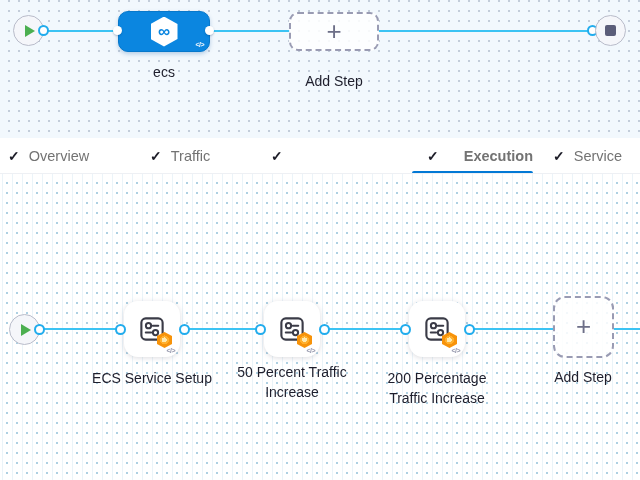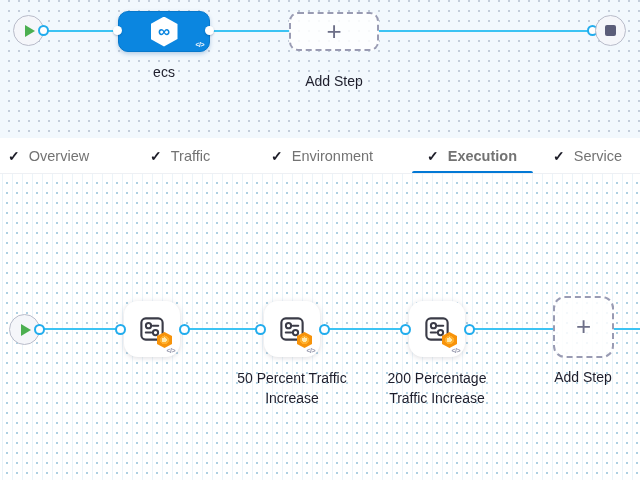--- a/index.html
+++ b/index.html
@@ -87,21 +87,21 @@
   .tabbar {
     position:absolute; left:0; top:138px; width:640px; height:36px;
     background:#ffffff; border-bottom:1px solid #eef0f4; overflow:hidden;
   }
   .tab {
     position:absolute; top:0; height:36px; display:flex; align-items:center;
     gap:9px; cursor:pointer; white-space:nowrap;
   }
   .tab .check { font-size:14px; font-weight:700; color:#1d1d28; }
   .tab .tab-label { font-size:14.5px; color:#737373; }
-  .tab.active .tab-label { font-weight:700; }
+  .tab.active .tab-label { font-weight:700;margin-left:16px; }
   .tab-underline {
     position:absolute; left:412px; top:33px; width:121px; height:3px;
     background:#0278d5; border-radius:2px 2px 0 0;
   }
 
   
   .step-node {
     position:absolute; width:56px; height:56px; top:127px;
     background:#fff; border-radius:14px;
     box-shadow:0 1px 5px rgba(96,97,112,.22);
@@ -153,21 +153,20 @@
     <div class="tab" style="left:8px;">
       <span class="check">✓</span>
       <span class="tab-label">Overview</span>
     </div>
     <div class="tab" style="left:150px;">
       <span class="check">✓</span>
       <span class="tab-label">Traffic</span>
     </div>
     <div class="tab" style="left:271px;">
       <span class="check">✓</span>
-      <span class="tab-label">Environment</span>
     </div>
     <div class="tab active" style="left:427px;">
       <span class="check">✓</span>
       <span class="tab-label">Execution</span>
     </div>
     <div class="tab" style="left:553px;">
       <span class="check">✓</span>
       <span class="tab-label">Service</span>
     </div>
     <div class="tab-underline"></div>
@@ -188,35 +187,36 @@
         <circle cx="9.2" cy="9.3" r="2.1" fill="#fff" stroke="#3a3b47" stroke-width="1.6"></circle>
         <line x1="12.6" y1="9.3" x2="17" y2="9.3" stroke="#3a3b47" stroke-width="1.6" stroke-linecap="round"></line>
         <line x1="7" y1="14.8" x2="11.4" y2="14.8" stroke="#3a3b47" stroke-width="1.6" stroke-linecap="round"></line>
         <circle cx="14.8" cy="14.8" r="2.1" fill="#fff" stroke="#3a3b47" stroke-width="1.6"></circle>
       </svg>
       <div class="badge-hex"></div>
       <span class="code-glyph-gray">&lt;/&gt;</span>
     </div>
     <div class="port" style="left:114.5px; top:149.5px;"></div>
     <div class="port" style="left:178.5px; top:149.5px;"></div>
+    <div class="node-label" style="left:92px; top:194px;">ECS Service Setup</div>
 
     <div class="step-node" style="left:264px;">
       <svg width="30" height="30" viewBox="0 0 24 24">
         <rect x="3.5" y="3.5" width="17" height="17" rx="3.5" fill="none" stroke="#3a3b47" stroke-width="1.7"></rect>
         <circle cx="9.2" cy="9.3" r="2.1" fill="#fff" stroke="#3a3b47" stroke-width="1.6"></circle>
         <line x1="12.6" y1="9.3" x2="17" y2="9.3" stroke="#3a3b47" stroke-width="1.6" stroke-linecap="round"></line>
         <line x1="7" y1="14.8" x2="11.4" y2="14.8" stroke="#3a3b47" stroke-width="1.6" stroke-linecap="round"></line>
         <circle cx="14.8" cy="14.8" r="2.1" fill="#fff" stroke="#3a3b47" stroke-width="1.6"></circle>
       </svg>
       <div class="badge-hex"></div>
       <span class="code-glyph-gray">&lt;/&gt;</span>
     </div>
     <div class="port" style="left:254.5px; top:149.5px;"></div>
     <div class="port" style="left:318.5px; top:149.5px;"></div>
-    <div class="node-label" style="left:232px; top:194px;">50 Percent Traffic Increase</div>
+    <div class="node-label" style="left:232px; top:188px;">50 Percent Traffic Increase</div>
 
     <div class="step-node" style="left:409px;">
       <svg width="30" height="30" viewBox="0 0 24 24">
         <rect x="3.5" y="3.5" width="17" height="17" rx="3.5" fill="none" stroke="#3a3b47" stroke-width="1.7"></rect>
         <circle cx="9.2" cy="9.3" r="2.1" fill="#fff" stroke="#3a3b47" stroke-width="1.6"></circle>
         <line x1="12.6" y1="9.3" x2="17" y2="9.3" stroke="#3a3b47" stroke-width="1.6" stroke-linecap="round"></line>
         <line x1="7" y1="14.8" x2="11.4" y2="14.8" stroke="#3a3b47" stroke-width="1.6" stroke-linecap="round"></line>
         <circle cx="14.8" cy="14.8" r="2.1" fill="#fff" stroke="#3a3b47" stroke-width="1.6"></circle>
       </svg>
       <div class="badge-hex"></div>

